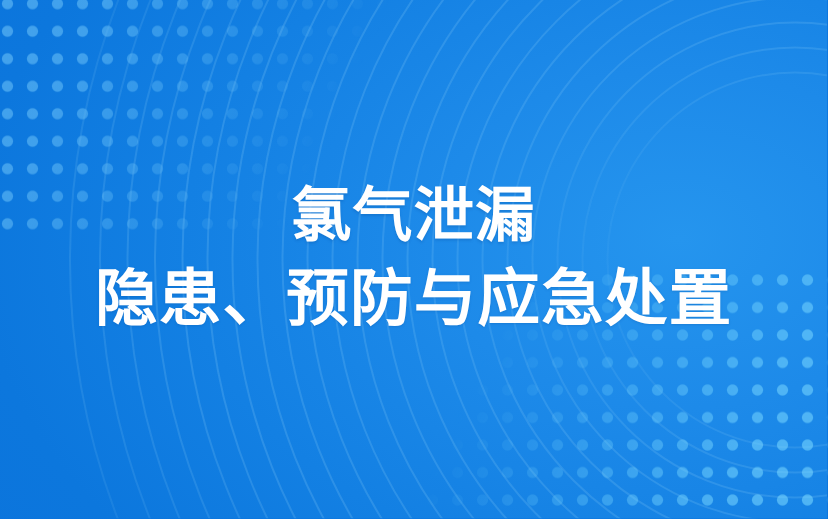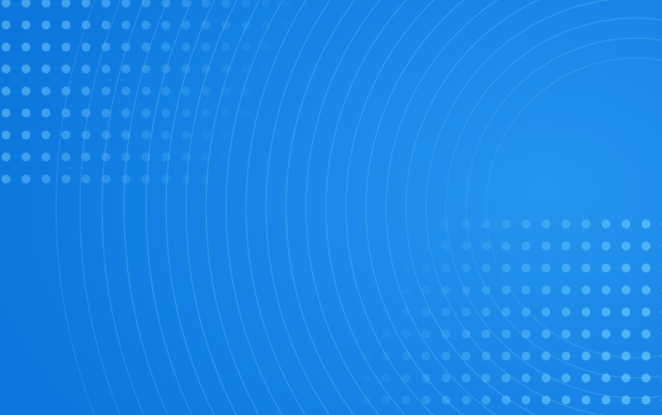--- a/index.html
+++ b/index.html
@@ -150,15 +150,17 @@
         <circle cx="636" cy="208" r="556"></circle>
         <circle cx="636" cy="208" r="580"></circle>
       </g>
     </svg>
   </div>
 
   <div class="dots" id="dots-tl"></div>
   <div class="dots" id="dots-br"></div>
 
   <div id="title-block">
+    <div class="title-line" id="title-line-1">氯气泄漏</div>
+    <div class="title-line" id="title-line-2">隐患、预防与应急处置</div>
   </div>
 
 </div>
 
 </body></html>

